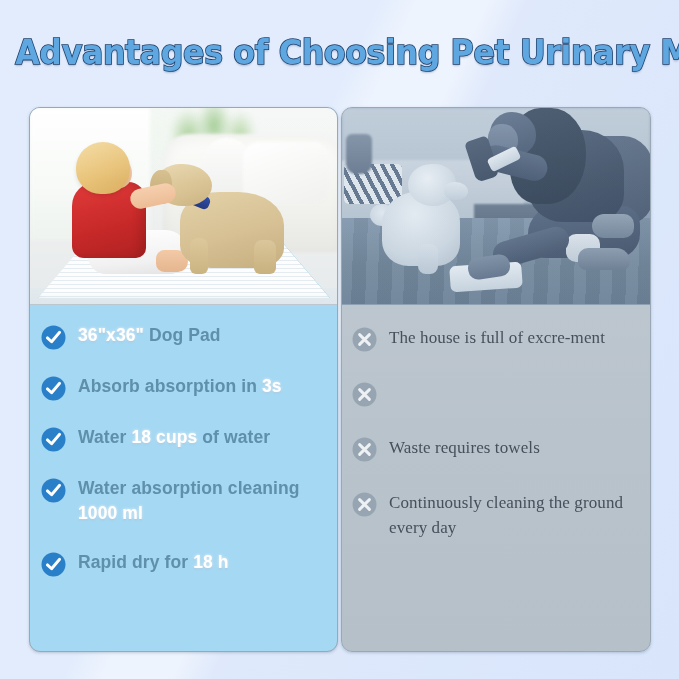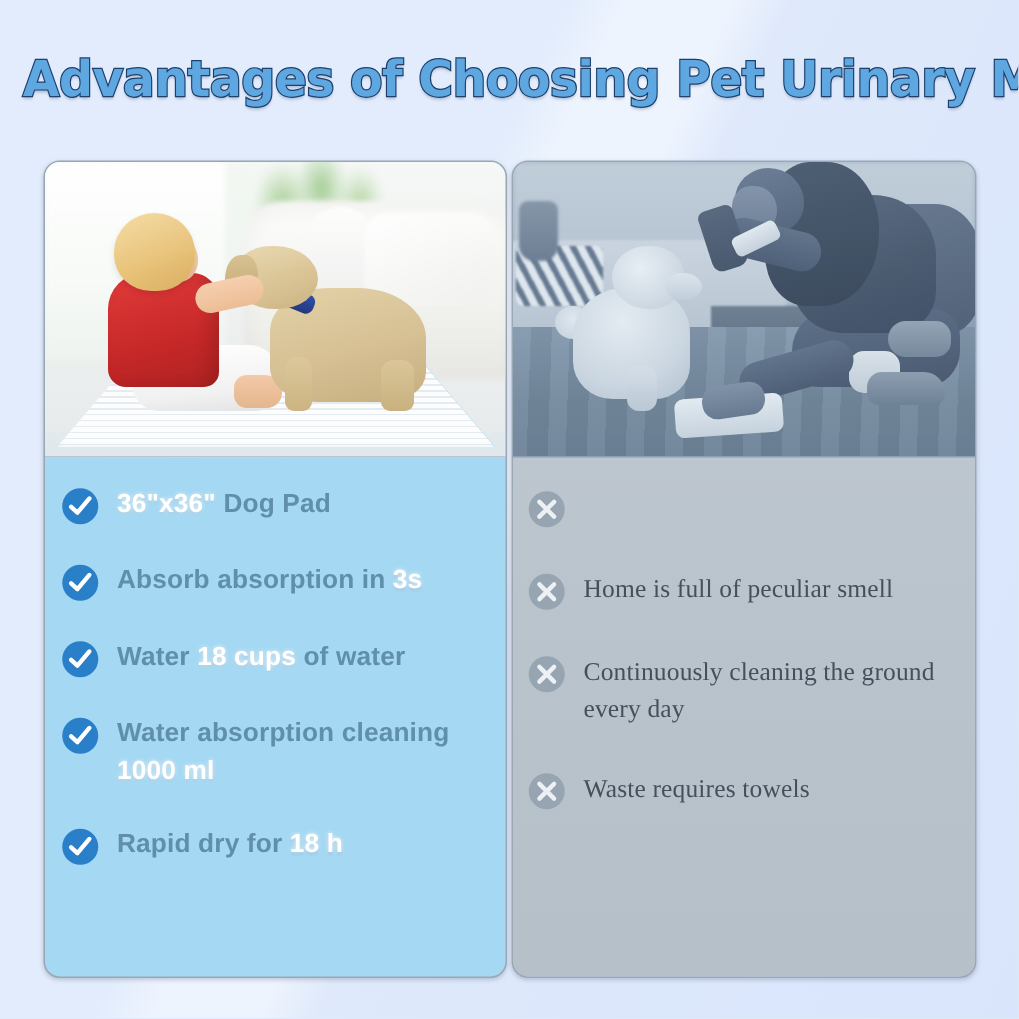--- a/index.html
+++ b/index.html
@@ -532,57 +532,57 @@
         <div class="rp-dog-tail"></div>
         <div class="rp-dog-body"></div>
         <div class="rp-dog-leg"></div>
         <div class="rp-dog-head"></div>
         <div class="rp-dog-snout"></div>
         <div class="rp-haze"></div>
       </div>
 
       <div class="list list-right">
 
-
         <div class="list-item">
           <span class="icon-cross">
             <svg width="25" height="25" viewBox="0 0 25 25">
               <circle cx="12.5" cy="12.5" r="12" fill="#97a5b2"></circle>
               <path d="M7.6 7.6 L17.4 17.4 M17.4 7.6 L7.6 17.4" stroke="#eef1f4" stroke-width="2.9" stroke-linecap="round"></path>
             </svg>
           </span>
+          <span class="item-text-neg">The house is full of excre-ment</span>
         </div>
 
         <div class="list-item">
           <span class="icon-cross">
             <svg width="25" height="25" viewBox="0 0 25 25">
               <circle cx="12.5" cy="12.5" r="12" fill="#97a5b2"></circle>
               <path d="M7.6 7.6 L17.4 17.4 M17.4 7.6 L7.6 17.4" stroke="#eef1f4" stroke-width="2.9" stroke-linecap="round"></path>
             </svg>
           </span>
-          <span class="item-text-neg">Home is full of peculiar smell</span>
-        </div>
+        </div>
+
 
         <div class="list-item">
           <span class="icon-cross">
             <svg width="25" height="25" viewBox="0 0 25 25">
               <circle cx="12.5" cy="12.5" r="12" fill="#97a5b2"></circle>
               <path d="M7.6 7.6 L17.4 17.4 M17.4 7.6 L7.6 17.4" stroke="#eef1f4" stroke-width="2.9" stroke-linecap="round"></path>
             </svg>
           </span>
-          <span class="item-text-neg">Continuously cleaning the ground every day</span>
+          <span class="item-text-neg">Waste requires towels</span>
         </div>
 
         <div class="list-item">
           <span class="icon-cross">
             <svg width="25" height="25" viewBox="0 0 25 25">
               <circle cx="12.5" cy="12.5" r="12" fill="#97a5b2"></circle>
               <path d="M7.6 7.6 L17.4 17.4 M17.4 7.6 L7.6 17.4" stroke="#eef1f4" stroke-width="2.9" stroke-linecap="round"></path>
             </svg>
           </span>
-          <span class="item-text-neg">Waste requires towels</span>
+          <span class="item-text-neg">Continuously cleaning the ground every day</span>
         </div>
 
       </div>
     </div>
 
   </div>
 </div>
 
 </body></html>

